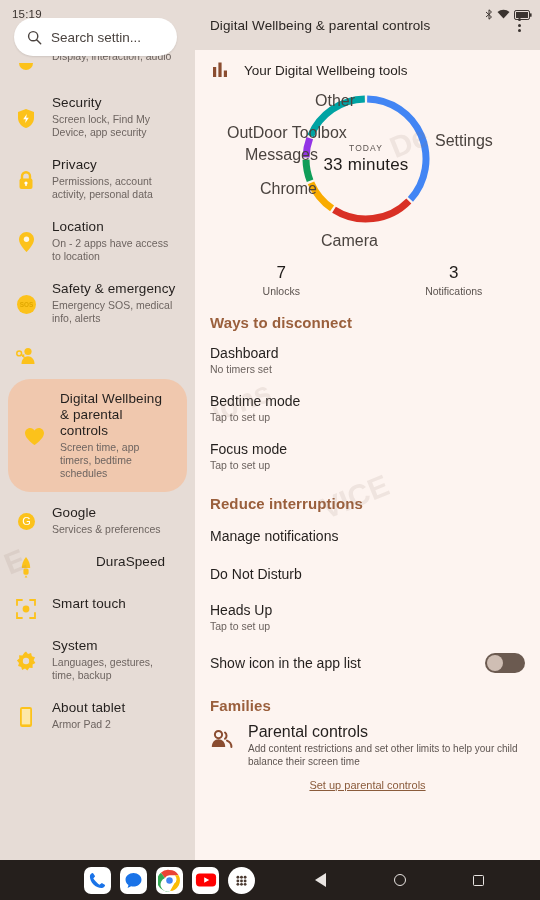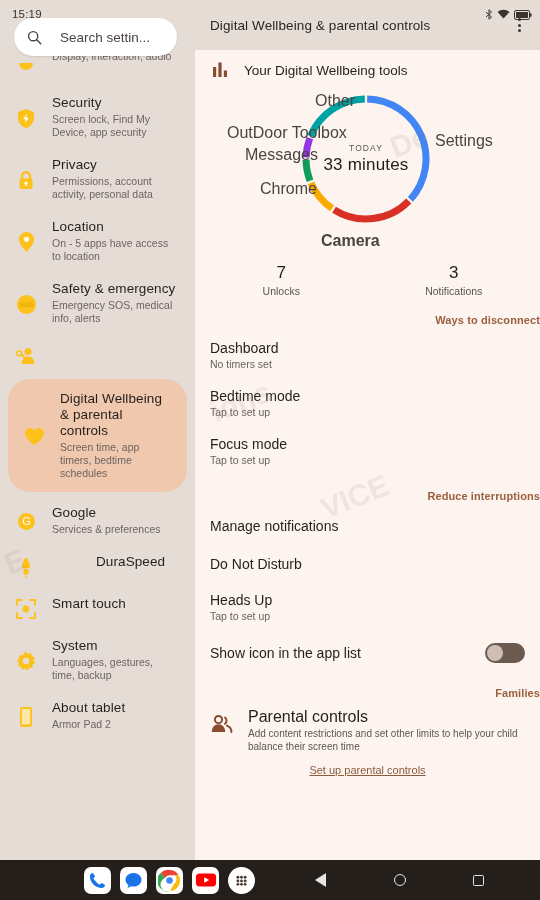--- a/index.html
+++ b/index.html
@@ -31,21 +31,21 @@
   
   #sidebar {
     position: absolute; top: 0; left: 0; width: 195px; height: 860px;
     background: #e6dcd6;
     overflow: hidden;
   }
   #search-pill {
     position: absolute; top: 18px; left: 14px;
     width: 163px; height: 38px;
     background: #fff; border-radius: 19px;
-    display: flex; align-items: center; gap: 18px;
+    display: flex; align-items: center; gap: 9px;
     padding: 0 13px;
     box-shadow: 0 1px 2px rgba(0,0,0,.10);
     z-index: 20;
   }
   #search-pill .label { font-size: 13.5px; color: #4a433f; white-space: nowrap; }
 
   #side-list { position: absolute; top: 48px; left: 0; width: 195px; }
   .side-item {
     position: relative;
     display: flex; align-items: flex-start;
@@ -129,22 +129,22 @@
   
   #stats {
     display: flex; padding: 6px 0 2px 0;
   }
   .stat { flex: 1; text-align: center; }
   .stat .num { font-size: 17px; color: #201c1a; line-height: 22px; }
   .stat .cap { font-size: 10.5px; color: #5b534f; margin-top: 1px; }
 
   
   .sec-head {
-    font-size: 11px; color: #9a5f3c; font-weight: bold;
-    padding: 15px 0 5px 15px; letter-spacing: .1px; text-align: right;
+    font-size: 15px; color: #9a5f3c; font-weight: bold;
+    padding: 15px 0 5px 15px; letter-spacing: .1px;
   }
   .row {
     padding: 8px 15px 8px 15px;
     display: flex; align-items: center;
   }
   .row .txt { flex: 1; }
   .row .r-title { font-size: 14px; color: #231f1d; line-height: 18px; }
   .row .r-sub { font-size: 10.5px; color: #6b625e; margin-top: 1px; line-height: 13px; }
 
   .toggle {
@@ -284,21 +284,21 @@
 
       <div class="side-item">
         <div class="ico-wrap">
           <svg width="17" height="22" viewBox="0 0 17 22">
             <path d="M8.5 1 C4.4 1 1 4.4 1 8.5 C1 14 8.5 21 8.5 21 C8.5 21 16 14 16 8.5 C16 4.4 12.6 1 8.5 1 Z" fill="#fcc21b"></path>
             <circle cx="8.5" cy="8.2" r="2.7" fill="#fdf6e3"></circle>
           </svg>
         </div>
         <div class="side-text">
           <div class="side-title">Location</div>
-          <div class="side-sub">On - 5 apps have access to location</div>
+          <div class="side-sub">On - 2 apps have access to location</div>
         </div>
       </div>
 
       <div class="side-item">
         <div class="ico-wrap">
           <svg width="21" height="21" viewBox="0 0 21 21">
             <circle cx="10.5" cy="10.5" r="9.5" fill="#fcc21b"></circle>
             <text x="10.5" y="13.3" font-family="Liberation Sans, sans-serif" font-size="6.4" fill="#e0a800" text-anchor="middle" font-weight="bold">SOS</text>
           </svg>
         </div>
@@ -433,21 +433,21 @@
         </svg>
         <div id="donut-center">
           <div id="donut-today">TODAY</div>
           <div id="donut-value">33 minutes</div>
         </div>
 
         <div class="donut-lbl" style="left:120px; top:8px;">Other</div>
         <div class="donut-lbl" style="left:32px;  top:40px;">OutDoor Toolbox</div>
         <div class="donut-lbl" style="left:50px;  top:62px;">Messages</div>
         <div class="donut-lbl" style="left:65px;  top:96px;">Chrome</div>
-        <div class="donut-lbl" style="left:126px; top:148px;font-weight:bold;">Camera</div>
+        <div class="donut-lbl" style="left:126px; top:148px;">Camera</div>
         <div class="donut-lbl" style="left:240px; top:48px;">Settings</div>
       </div>
 
       <div id="stats">
         <div class="stat">
           <div class="num">7</div>
           <div class="cap">Unlocks</div>
         </div>
         <div class="stat">
           <div class="num">3</div>

